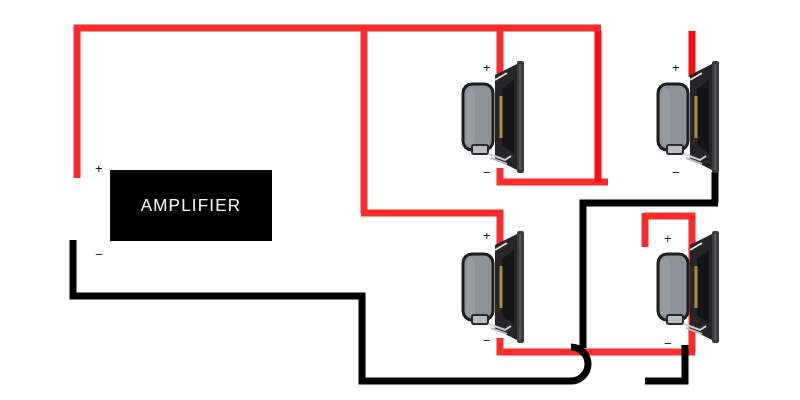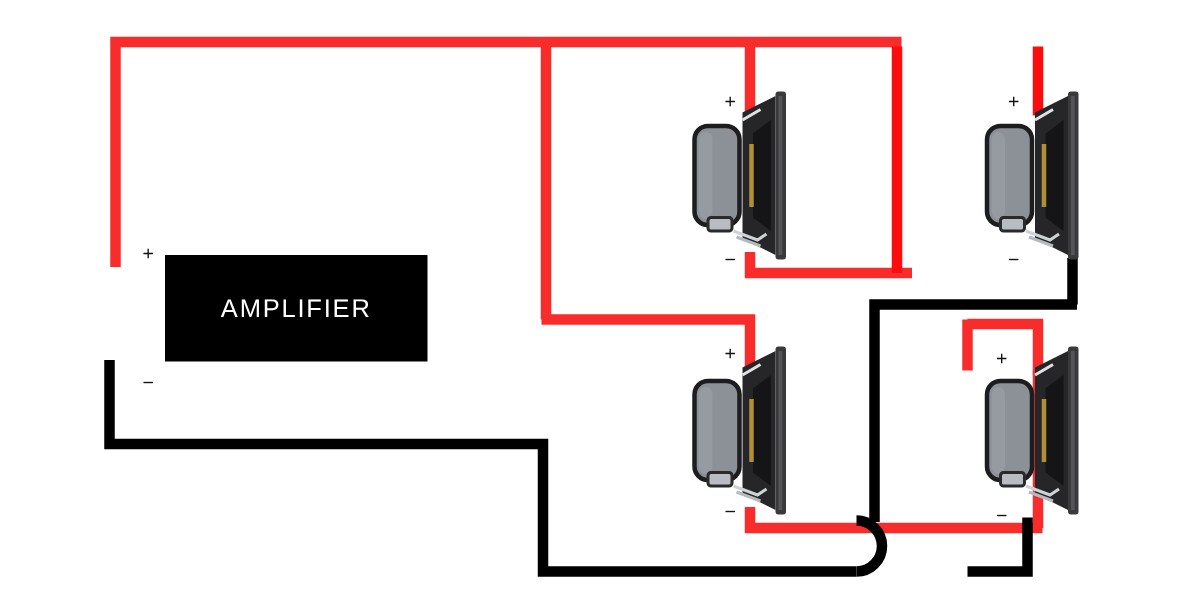--- a/index.html
+++ b/index.html
@@ -79,21 +79,21 @@
       <path d="M 571 381 A 17 17 0 0 0 571 347"></path>
 
       <path d="M 583 348 L 583 203 L 718 203"></path>
 
       <path d="M 715 203 L 715 172"></path>
 
       <path d="M 645 381 L 685 381 L 685 345"></path>
     </g>
   </svg>
 
-  <div class="amp" style="left:110px;top:170px;width:175px;height:71px;">
+  <div class="amp" style="left:110px;top:170px;width:162px;height:71px;">
     <span class="amp-label">AMPLIFIER</span>
   </div>
 
   <span class="term" style="left:95px;top:162px;">+</span>
   <span class="term" style="left:95px;top:248px;">−</span>
 
   <div class="speaker" style="left:455px;top:58px;">
     <svg class="spk-svg" viewBox="0 0 80 118" xmlns="http://www.w3.org/2000/svg">
 
       <rect x="62" y="3" width="7" height="112" rx="2" fill="#3a3a3c"></rect>

